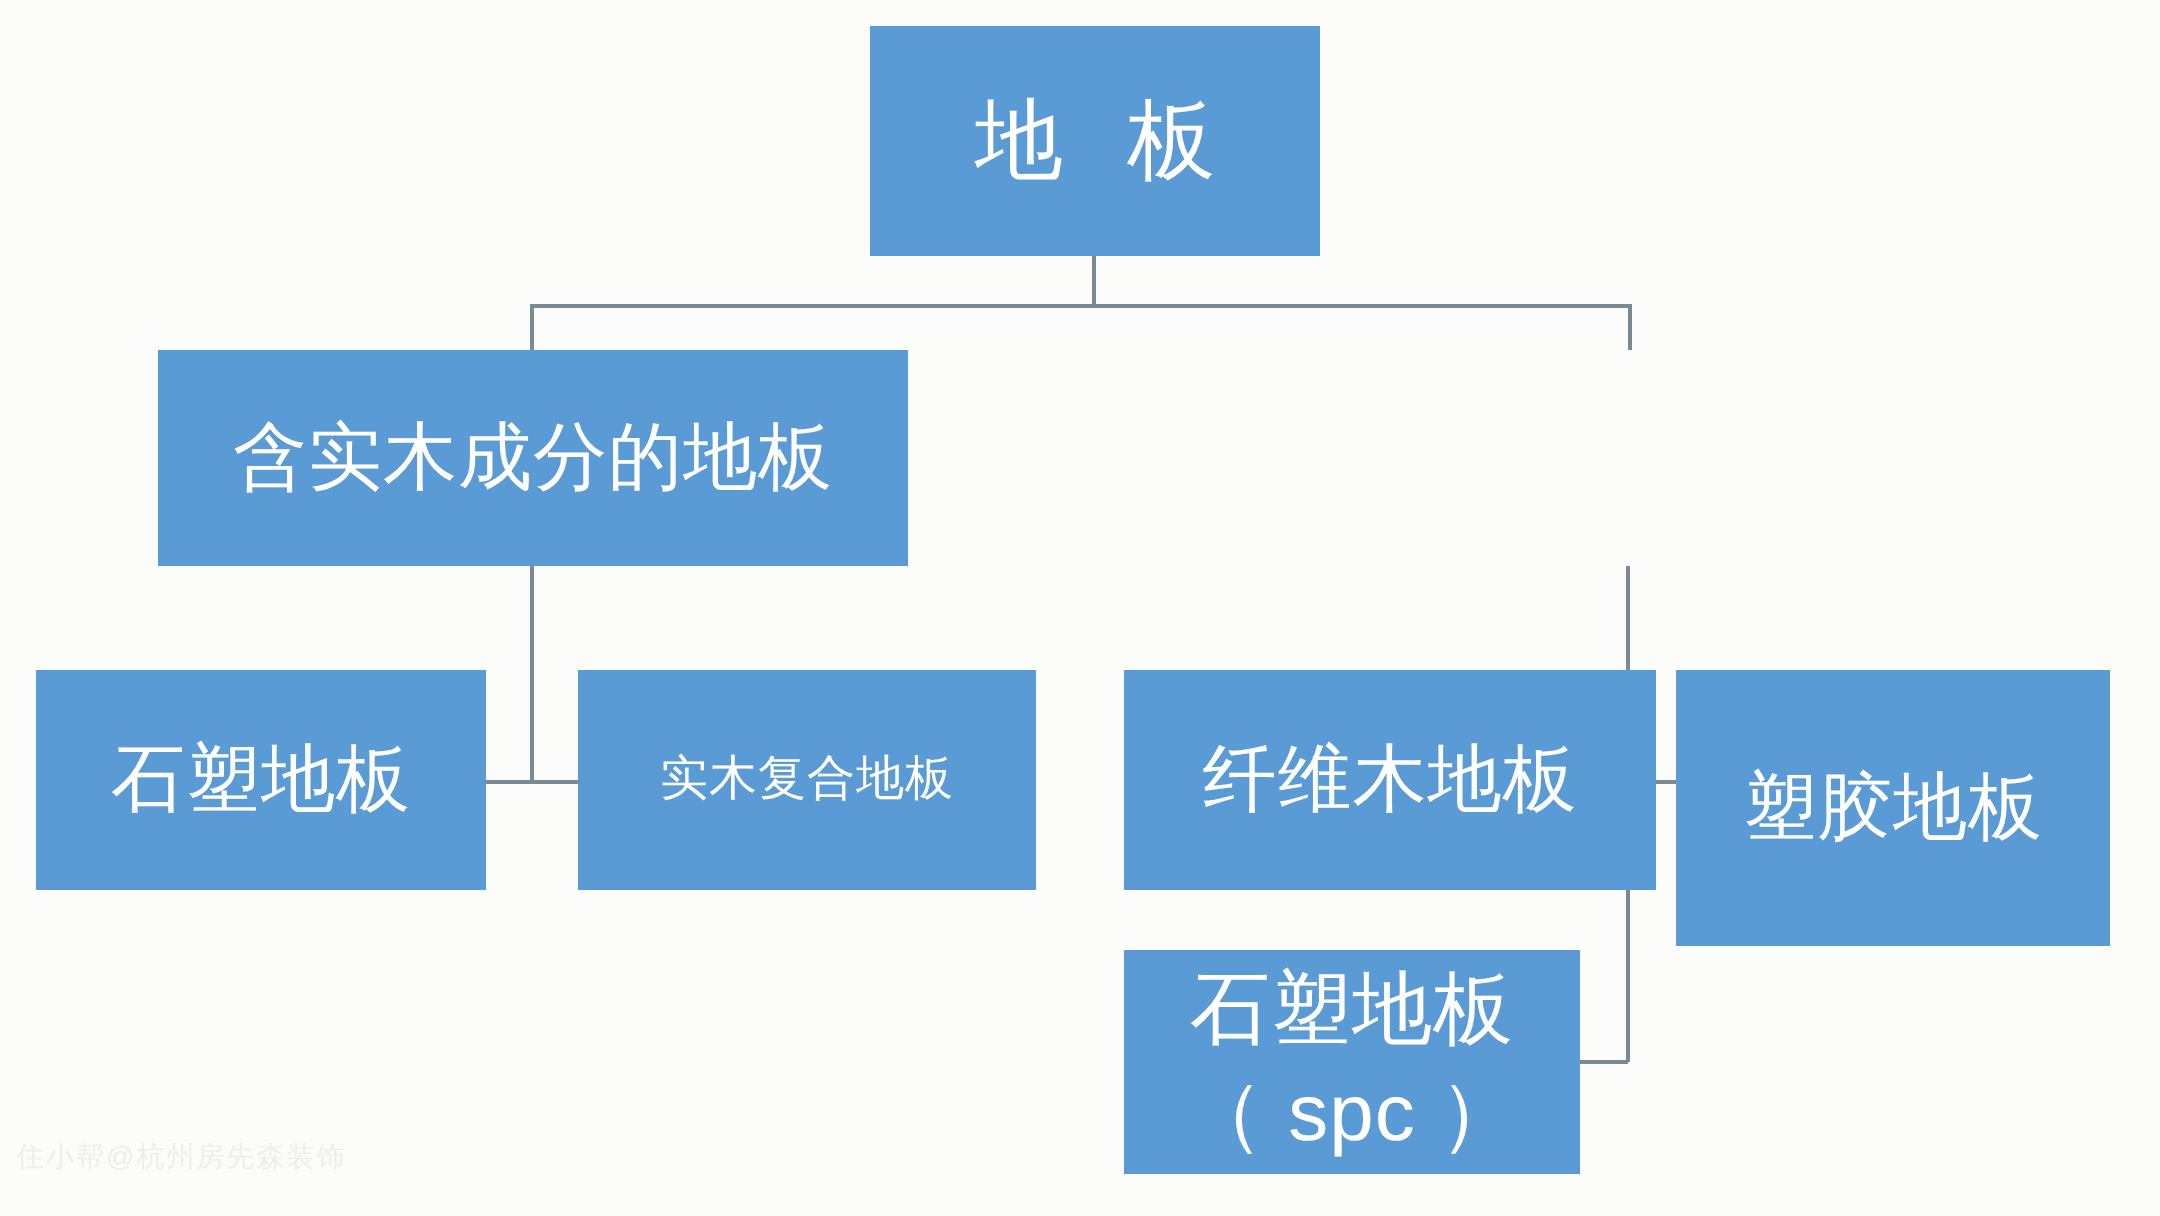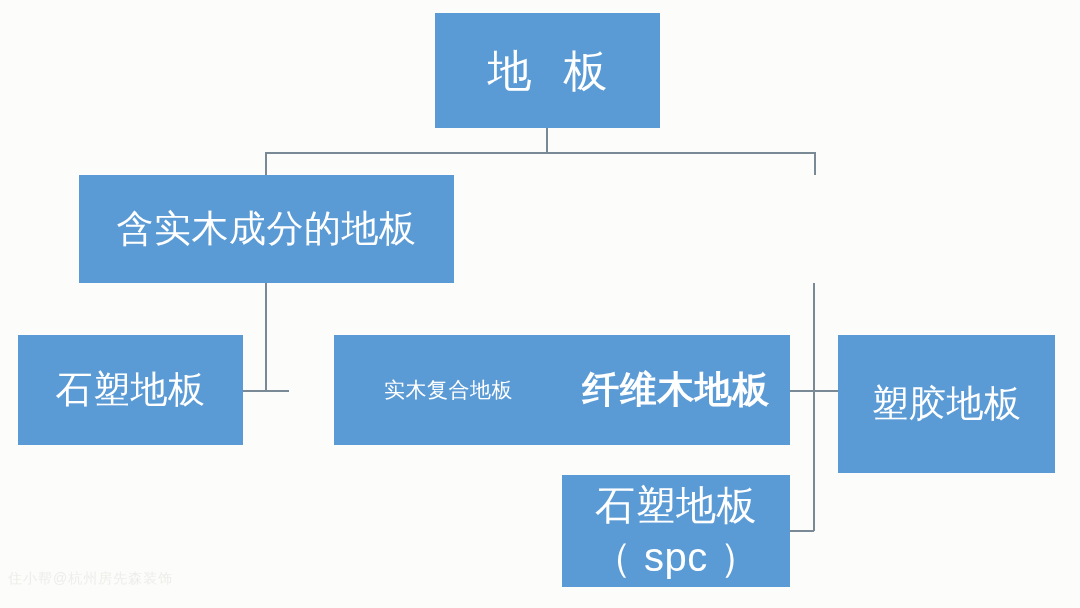--- a/index.html
+++ b/index.html
@@ -41,21 +41,21 @@
     color: #ffffff;
     line-height: 1.18;
     letter-spacing: 0.5px;
     white-space: pre-line;
     user-select: none;
   }
 
   .node-root      { font-size: 44px; letter-spacing: 10px; text-indent: 10px; }
   .node-lvl2      { font-size: 37px; }
   .node-big-leaf  { font-size: 37px; }
-  .node-small-leaf{ font-size: 21px; margin-left: 45px; }
+  .node-small-leaf{ font-size: 24px; }
   .node-two-line  { font-size: 40px; line-height: 1.3; }
 
   
   .watermark {
     position: absolute;
     left: 8px;
     top: 570px;
     font-size: 14px;
     color: #ededea;
     letter-spacing: 1px;
@@ -92,21 +92,21 @@
 
   <div class="node node-root" style="left:435px; top:13px; width:225px; height:115px;">地 板</div>
 
   <div class="node node-lvl2" style="left:79px; top:175px; width:375px; height:108px;">含实木成分的地板</div>
 
 
   <div class="node node-big-leaf" style="left:18px; top:335px; width:225px; height:110px;">石塑地板</div>
 
   <div class="node node-small-leaf" style="left:289px; top:335px; width:229px; height:110px;">实木复合地板</div>
 
-  <div class="node node-big-leaf" style="left:562px; top:335px; width:228px; height:110px;font-weight:bold;">纤维木地板</div>
+  <div class="node node-big-leaf" style="left:562px; top:335px; width:266px; height:110px;">纤维木地板</div>
 
   <div class="node node-big-leaf" style="left:838px; top:335px; width:217px; height:138px;">塑胶地板</div>
 
   <div class="node node-two-line" style="left:562px; top:475px; width:228px; height:112px;">石塑地板
 （ spc ）</div>
 
   <div class="watermark">住小帮@杭州房先森装饰</div>
 
 </div>
 

